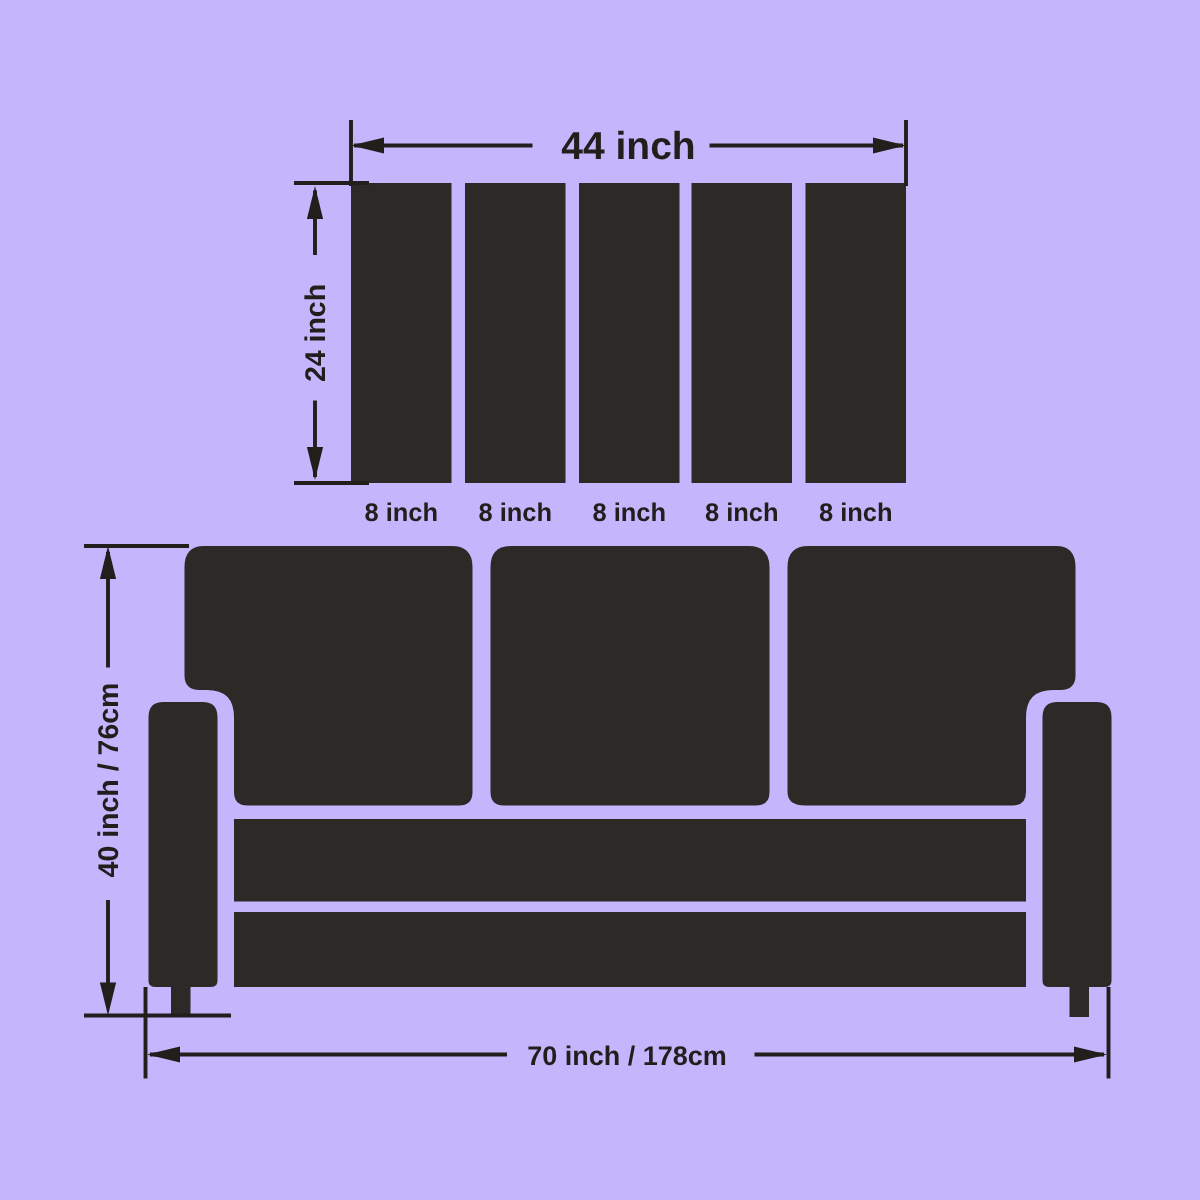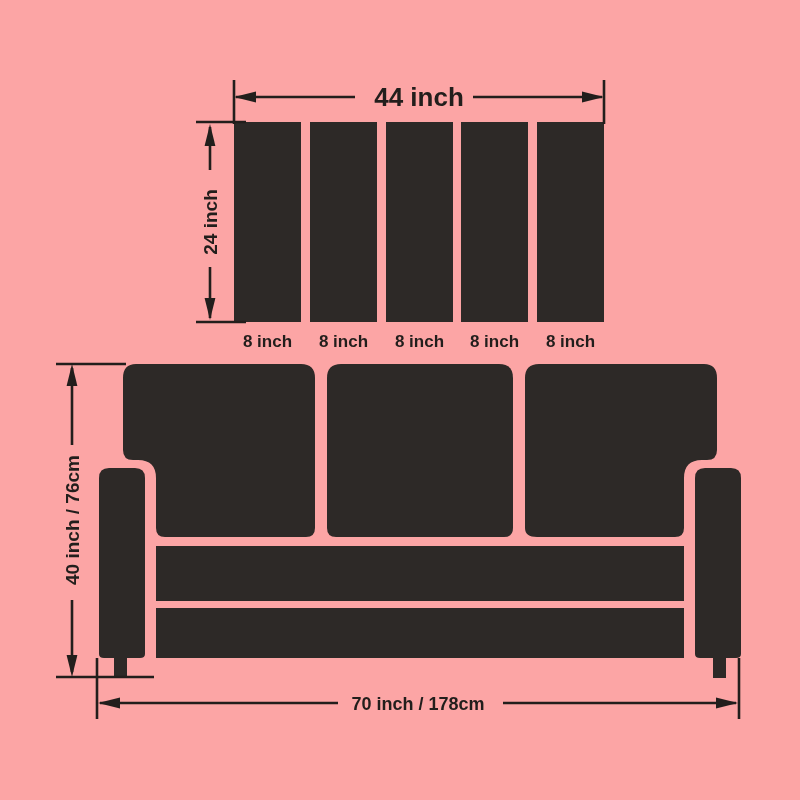--- a/index.html
+++ b/index.html
@@ -1,21 +1,21 @@
 <!DOCTYPE html>
 <html><head>
 <meta charset="utf-8">
 <style>
   html, body { margin: 0; padding: 0; }
   body {
     width: 800px; height: 800px;
     background: #ffffff;
     font-family: "Liberation Sans", sans-serif;
   }
-  .stage { position: relative; width: 800px; height: 800px; background: #fca5a5; }
+  .stage { position: relative; width: 800px; height: 800px; background: #c4b5fd; }
   svg { display: block; }
   text {
     font-family: "Liberation Sans", sans-serif;
     font-weight: bold;
   }
   .t26 { font-size: 26px; }
   .t19 { font-size: 19px; }
   .t18 { font-size: 18px; }
   .t17 { font-size: 17px; }
 </style>

